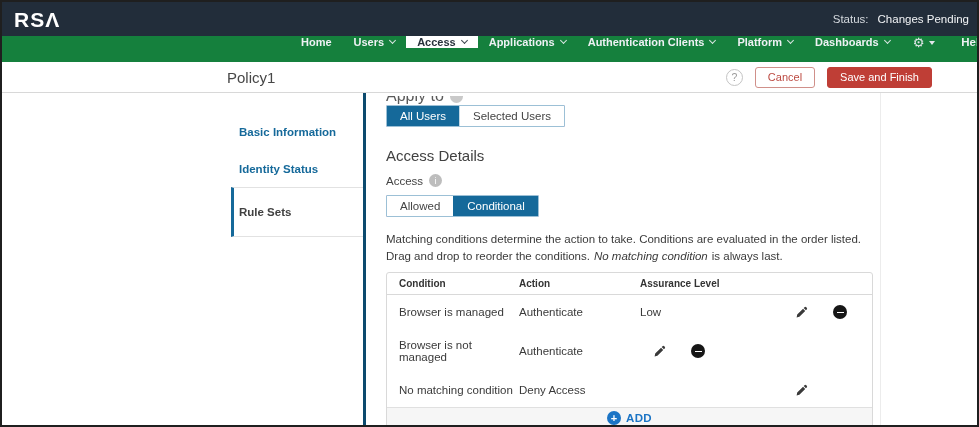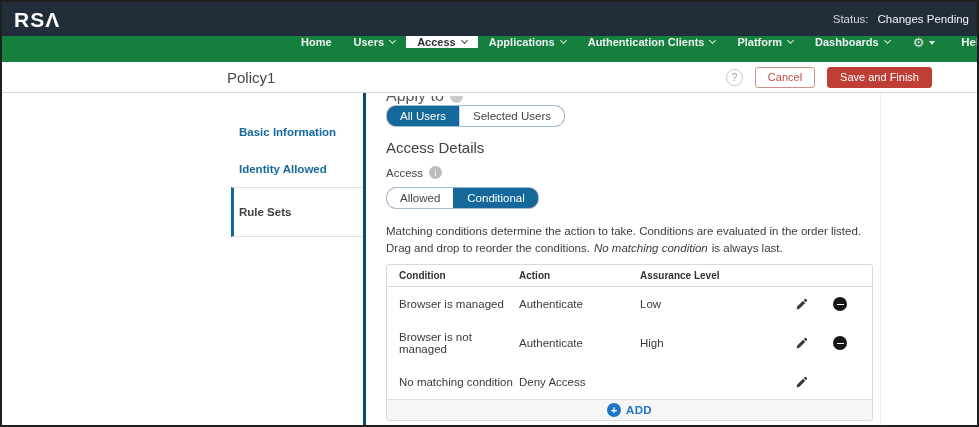--- a/index.html
+++ b/index.html
@@ -41,28 +41,28 @@
   .side-item { height: 37px; display: flex; align-items: center; padding-left: 8px; color: #15699a; font-size: 11.5px; font-weight: bold; cursor: pointer; }
   .side-item.active { height: 50px; color: #414141; border-top: 1px solid #e2e2e2; border-bottom: 1px solid #e2e2e2; border-left: 3px solid #15699a; padding-left: 5px; }
 
   .content { flex: 1; padding: 2px 0 0 20px; position: relative; }
   .content::after { content: ""; position: absolute; top: 0; bottom: 0; right: 96px; width: 1px; background: #ececec; }
 
   .remnant { height: 8px; overflow: hidden; margin-top: 1px; white-space: nowrap; }
   .remnant-text { display: inline-block; font-size: 16px; color: #5a5a5a; transform: translateY(-9px); }
   .remnant-info { display: inline-block; width: 13px; height: 13px; border-radius: 50%; background: #c9c9c9; transform: translateY(-7px); margin-left: 6px; }
 
-  .seg { display: inline-flex; border: 1px solid #9cc0d6; border-radius: 10px; overflow: hidden; background: #ec4899; }
+  .seg { display: inline-flex; border: 1px solid #9cc0d6; border-radius: 1px; overflow: hidden; background: #ec4899; }
   .seg-btn { padding: 4px 13px; font-size: 11.5px; color: #444; background: #fff; cursor: pointer; white-space: nowrap; }
   .seg-btn + .seg-btn { border-left: 1px solid #c4d8e4; }
   .seg-btn.active { background: #15699a; color: #fff; border-color: #15699a; }
   .seg-users { margin-top: 1px; }
   .seg-access { margin-top: 8px; }
 
-  .section-title { margin-top: 12px; font-size: 15px; font-weight: normal; color: #414141; }
+  .section-title { margin-top: 20px; font-size: 15px; font-weight: normal; color: #414141; }
   .access-row { margin-top: 10px; display: flex; align-items: center; gap: 6px; font-size: 11.5px; color: #444; }
   .info-icon { width: 13px; height: 13px; border-radius: 50%; background: #bdbdbd; color: #fff; font-size: 9px; display: inline-flex; align-items: center; justify-content: center; cursor: pointer; }
 
   .desc { margin-top: 14px; width: 478px; font-size: 11.5px; color: #3b3b3b; line-height: 1.45; }
   .desc .it { font-style: italic; margin: 0 4px; }
 
   .ctable { margin-top: 8px; width: 487px; border: 1px solid #d9d9d9; border-radius: 3px; overflow: hidden; background: #fff; }
   .thead { display: flex; padding: 5px 12px; border-bottom: 1px solid #d9d9d9; font-size: 10px; font-weight: bold; color: #333; }
   .trow { display: flex; padding: 10px 12px; font-size: 11.5px; color: #3a3a3a; align-items: center; }
   .c-cond { width: 120px; flex: none; }
@@ -140,21 +140,21 @@
   </div>
 
   <div class="body-row">
 
     <aside class="sidebar">
       <div class="side-list">
         <div class="side-item">
             <span>Basic Information</span>
           </div>
           <div class="side-item">
-            <span>Identity Allowed</span>
+            <span>Identity Status</span>
           </div>
           <div class="side-item active">
             <span>Rule Sets</span>
           </div>
       </div>
     </aside>
 
     <main class="content">
 
       <div class="remnant">
@@ -198,21 +198,20 @@
             <span class="c-edit">
               <svg class="edit-svg" width="13" height="13" viewBox="0 0 16 16" fill="#3a3a3a">
                 <path d="M11.7 1.6a1.6 1.6 0 0 1 2.3 0l.4.4a1.6 1.6 0 0 1 0 2.3l-1 1-2.7-2.7 1-1zM9.9 3.4l2.7 2.7-7.2 7.2-3.4.7.7-3.4 7.2-7.2z"></path>
               </svg>
             </span>
             <span class="c-del"><span class="minus-circle"></span></span>
           </div>
           <div class="trow">
             <span class="c-cond">Browser is not managed</span>
             <span class="c-act">Authenticate</span>
-            <span class="c-ass">High</span>
             <span class="c-edit">
               <svg class="edit-svg" width="13" height="13" viewBox="0 0 16 16" fill="#3a3a3a">
                 <path d="M11.7 1.6a1.6 1.6 0 0 1 2.3 0l.4.4a1.6 1.6 0 0 1 0 2.3l-1 1-2.7-2.7 1-1zM9.9 3.4l2.7 2.7-7.2 7.2-3.4.7.7-3.4 7.2-7.2z"></path>
               </svg>
             </span>
             <span class="c-del"><span class="minus-circle"></span></span>
           </div>
           <div class="trow">
             <span class="c-cond">No matching condition</span>
             <span class="c-act">Deny Access</span>

